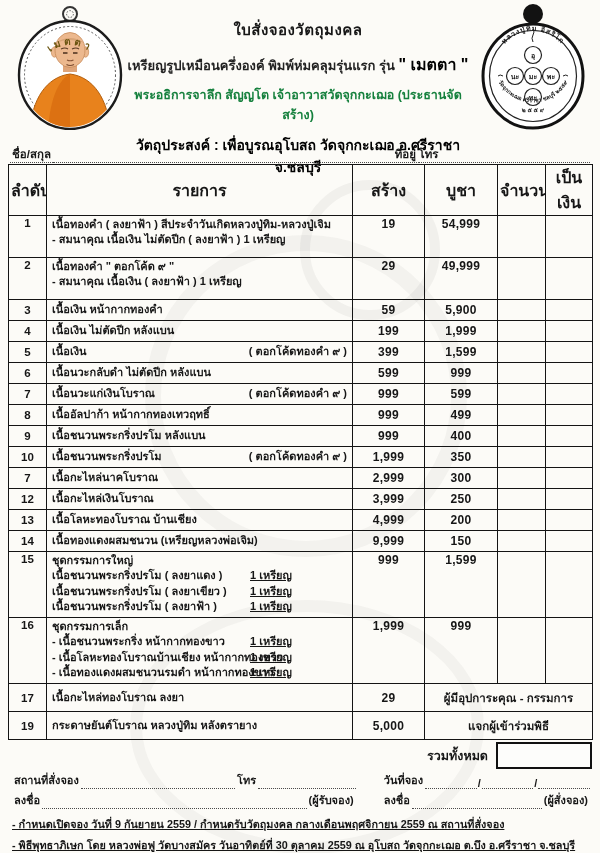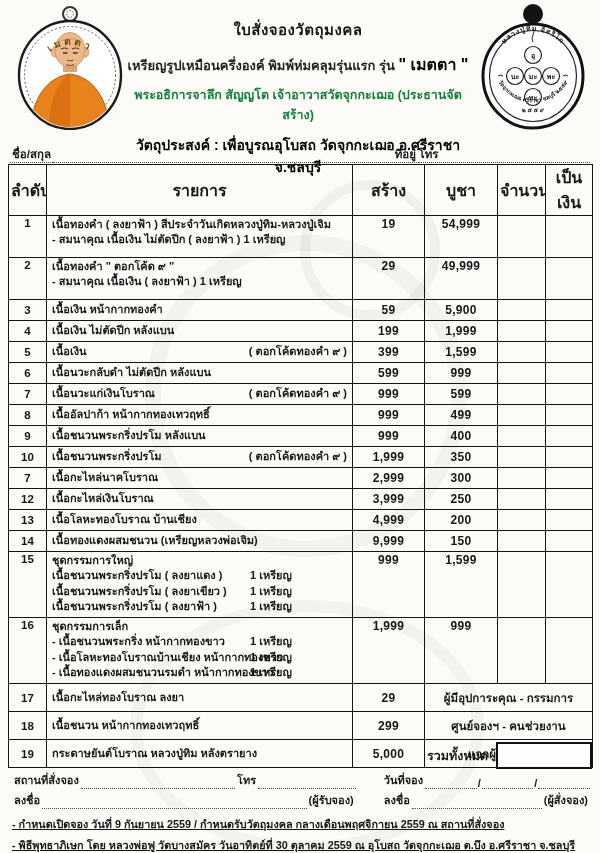--- a/index.html
+++ b/index.html
@@ -37,21 +37,21 @@
   .order-table thead tr{height:22px;}
   .order-table th{font-size:16px;padding:0 2px;}
   tr.r1{height:21px;} tr.r2{height:42px;vertical-align:top;} tr.r4{height:66px;vertical-align:top;}
   tr.note-row{height:28px;}
   .c-no{text-align:center;font-size:11.5px;padding:1px 0;}
   .c-desc{font-size:11px;line-height:1.4;}
   .c-num{text-align:center;font-size:12px;letter-spacing:.3px;}
   .c-note{text-align:center;font-size:11.5px;}
   .line{display:flex;position:relative;white-space:nowrap;}
   .rright{margin-left:auto;padding-left:6px;}
-  .rmid{position:absolute;left:198px;}
+  .rmid{position:absolute;left:198px;text-decoration:underline;}
 
   
   .total-row{position:absolute;top:742px;left:8px;width:584px;display:flex;justify-content:flex-end;align-items:center;gap:8px;}
   .total-label{font-size:12.5px;font-weight:bold;}
   .total-box{width:92px;height:23px;border:2px solid #111;background:#fdfdfb;}
 
   
   .sig-row{position:absolute;left:12px;width:578px;display:flex;gap:26px;font-size:11px;font-weight:bold;align-items:flex-end;}
   .sig-1{top:771px;} .sig-2{top:791px;}
   .sig-left{flex:1.65;display:flex;align-items:flex-end;}
@@ -401,30 +401,20 @@
           <td class="c-no">17</td>
           <td class="c-desc">
             <div class="line">
               <span>เนื้อกะไหล่ทองโบราณ ลงยา</span>
             </div>
           </td>
           <td class="c-num">29</td>
           <td class="c-note" colspan="3">ผู้มีอุปการะคุณ - กรรมการ</td>
         </tr>
         <tr class="note-row">
-          <td class="c-no">18</td>
-          <td class="c-desc">
-            <div class="line">
-              <span>เนื้อชนวน หน้ากากทองเทวฤทธิ์</span>
-            </div>
-          </td>
-          <td class="c-num">299</td>
-          <td class="c-note" colspan="3">ศูนย์จองฯ - คนช่วยงาน</td>
-        </tr>
-        <tr class="note-row">
           <td class="c-no">19</td>
           <td class="c-desc">
             <div class="line">
               <span>กระดาษยันต์โบราณ หลวงปู่ทิม หลังตรายาง</span>
             </div>
           </td>
           <td class="c-num">5,000</td>
           <td class="c-note" colspan="3">แจกผู้เข้าร่วมพิธี</td>
         </tr>
       </tbody>

